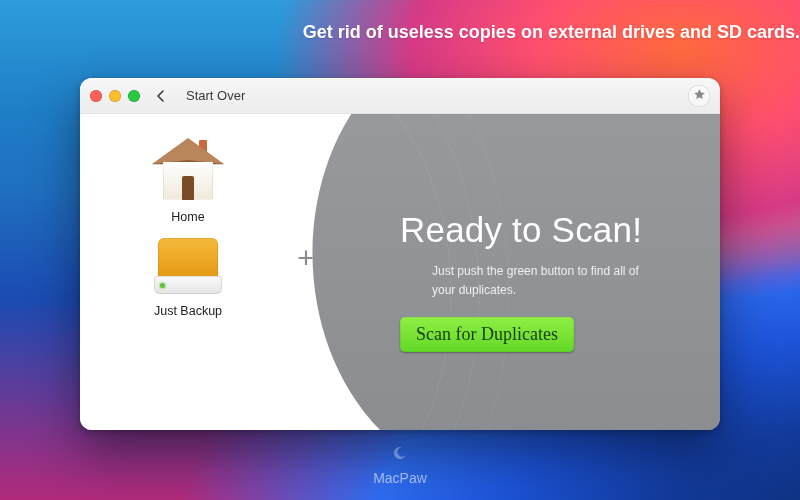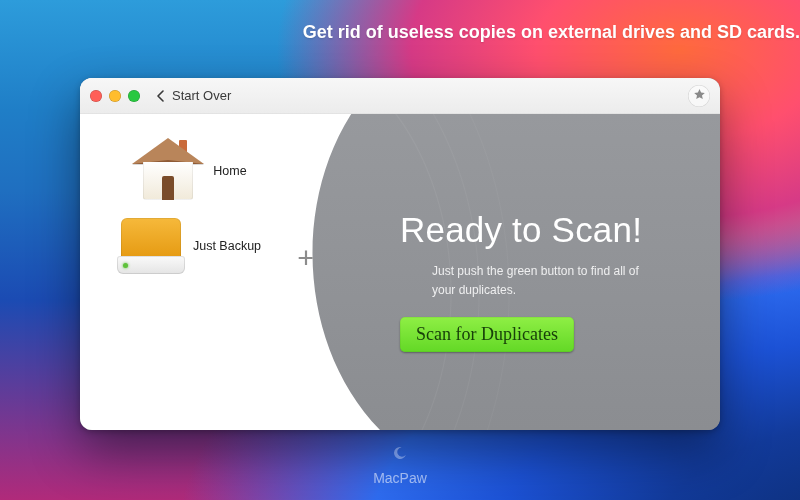--- a/index.html
+++ b/index.html
@@ -39,40 +39,40 @@
   .titlebar {
     position: absolute; top:0; left:0; right:0; height: 36px;
     display: flex; align-items: center; padding: 0 10px; gap: 10px;
     background: linear-gradient(180deg, #f7f7f7, #ececec);
     border-bottom: 1px solid rgba(0,0,0,.08);
     z-index: 3;
   }
   .traffic { display:flex; gap:7px; }
   .dot { width:12px; height:12px; border-radius:50%; box-shadow: inset 0 0 0 .5px rgba(0,0,0,.25); }
   .dot.red{background:#ff5f57;} .dot.yellow{background:#ffbd2e;} .dot.green{background:#28c840;}
-  .startover { display:flex; align-items:center; gap:7px; color:#3a3a3a; font-size:13px; margin-left:6px; }
+  .startover { display:flex; align-items:center; gap:21px; color:#3a3a3a; font-size:13px; margin-left:6px; }
   .startover svg { display:block; }
   .star-btn { margin-left:auto; width:22px; height:22px; border-radius:50%;
     background: rgba(255,255,255,.55); display:flex; align-items:center; justify-content:center;
     box-shadow: inset 0 0 0 .5px rgba(0,0,0,.15);
   }
 
   
   .left-panel {
     position:absolute; top:0; left:0; width:300px; height:100%;
     background:#fff;
     
     clip-path: path("M0 0 L300 0 C 210 90 210 260 300 352 L0 352 Z");
     z-index:2;
   }
   .sources {
     position:absolute; top:60px; left:28px; width:160px;
     display:flex; flex-direction:column; align-items:center; gap:10px;
   }
-  .source { display:flex; flex-direction:row; align-items:center; gap:6px; }
+  .source { display:flex; flex-direction:column; align-items:center; gap:6px; }
   .source .label { font-size:12.5px; color:#222; }
   .icon-box { width:78px; height:66px; position:relative; }
   
   .home-roof { position:absolute; left:3px; top:0; width:0; height:0;
     border-left:36px solid transparent; border-right:36px solid transparent;
     border-bottom:26px solid #b9855a; filter: drop-shadow(0 1px 0 rgba(0,0,0,.15)); }
   .home-roof::after{content:"";position:absolute;left:-36px;top:22px;border-left:36px solid transparent;border-right:36px solid transparent;border-bottom:4px solid #8e5a35;}
   .home-body{position:absolute;left:14px;top:24px;width:50px;height:38px;background:linear-gradient(180deg,#fff,#f1eada);border:1px solid rgba(0,0,0,.06);border-top:none;border-radius:0 0 3px 3px;}
   .home-door{position:absolute;left:33px;top:38px;width:12px;height:24px;background:#7a4c2a;border-radius:2px 2px 0 0;}
   .chimney{position:absolute;left:50px;top:2px;width:8px;height:16px;background:#c96a3a;border-radius:1px;}

